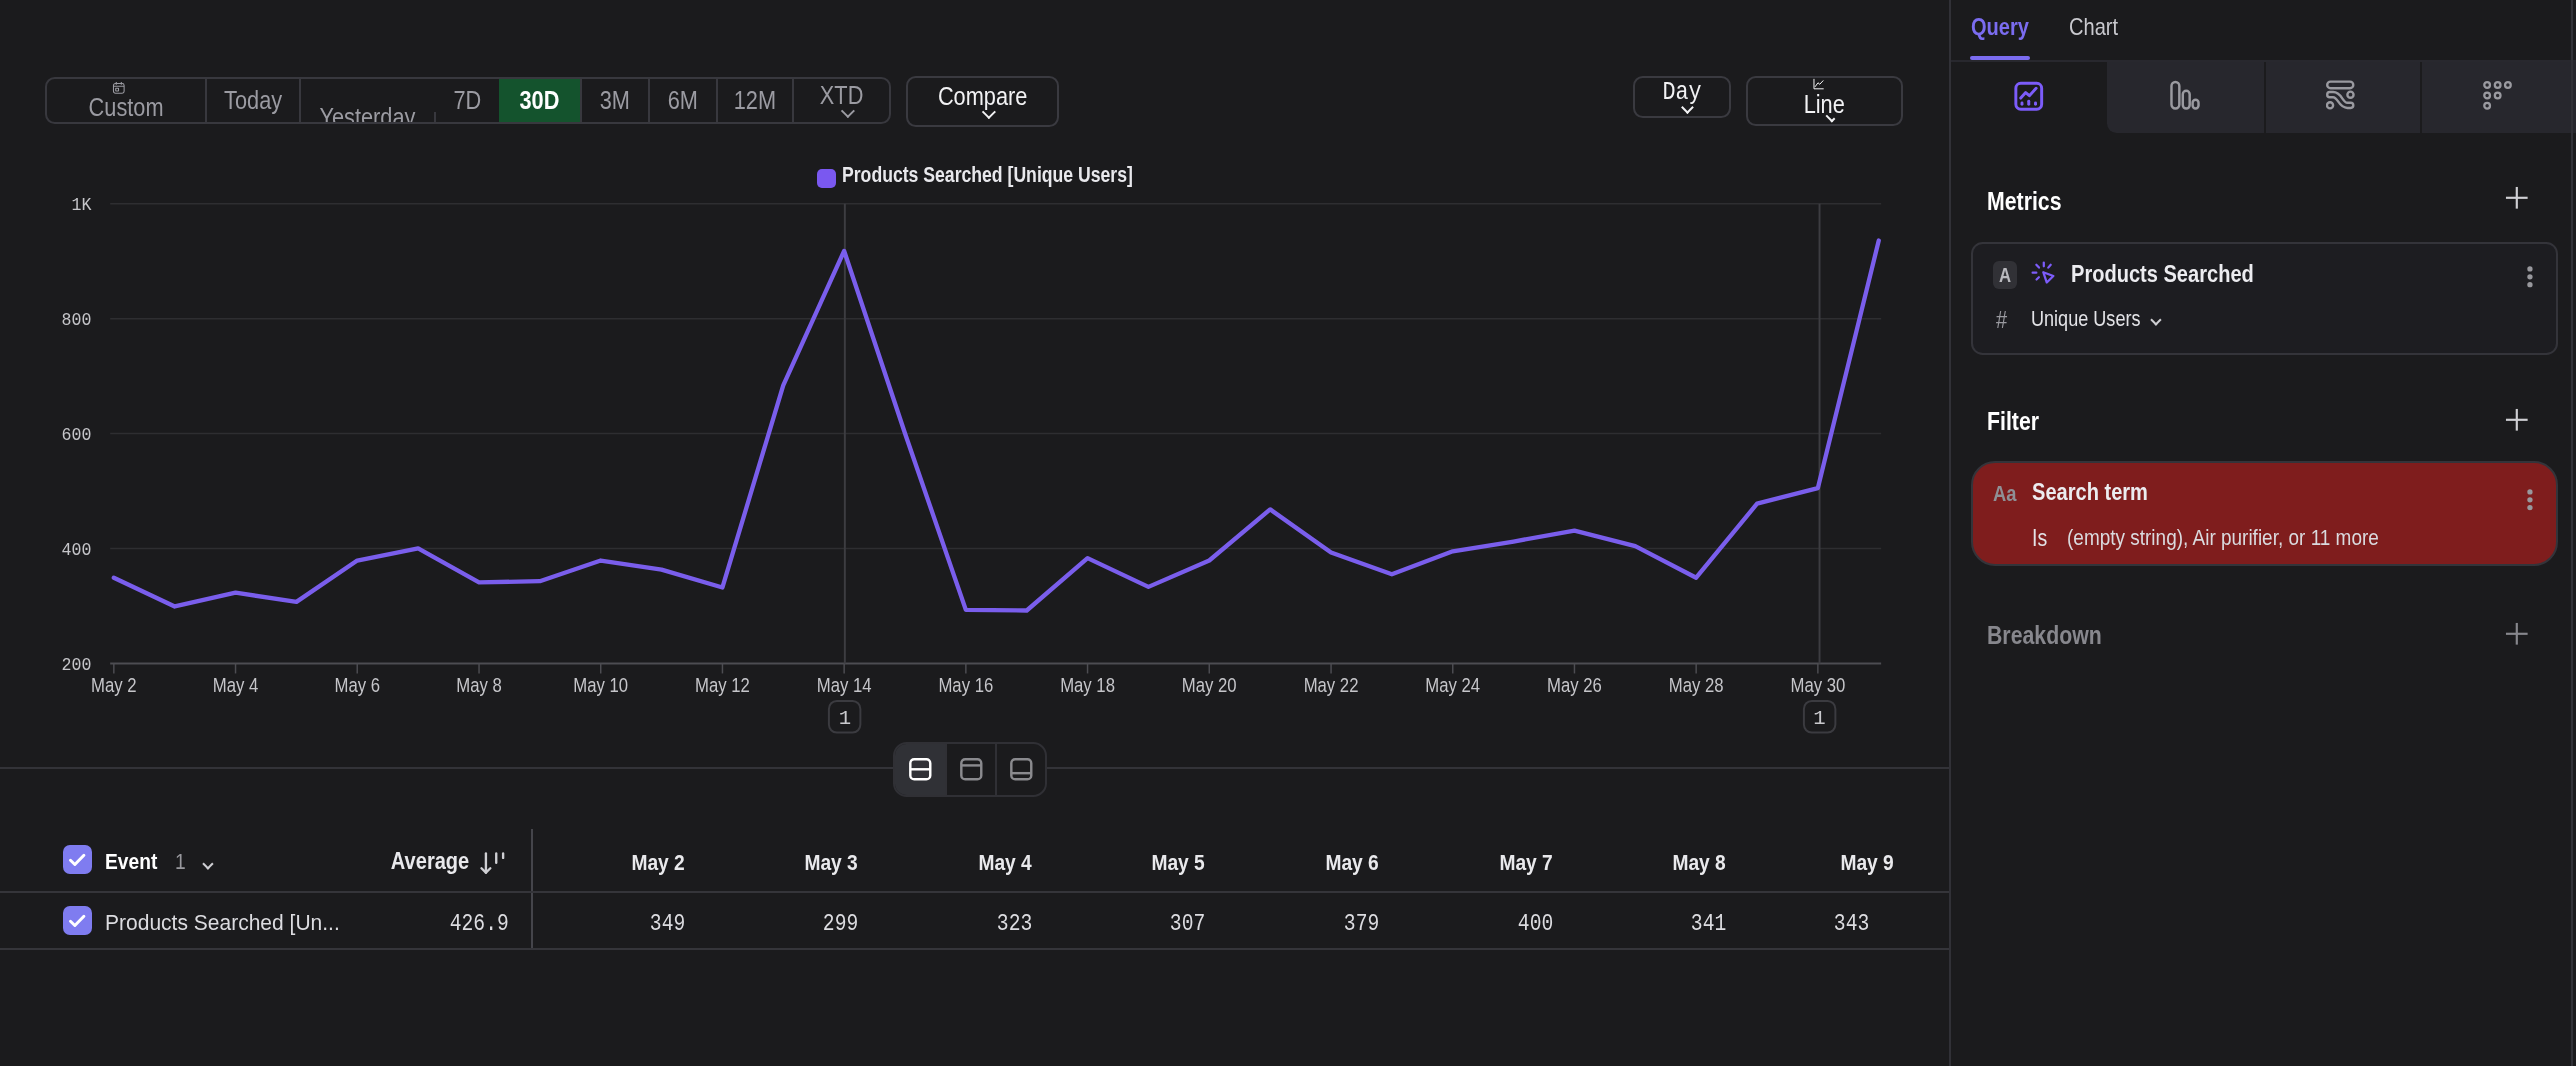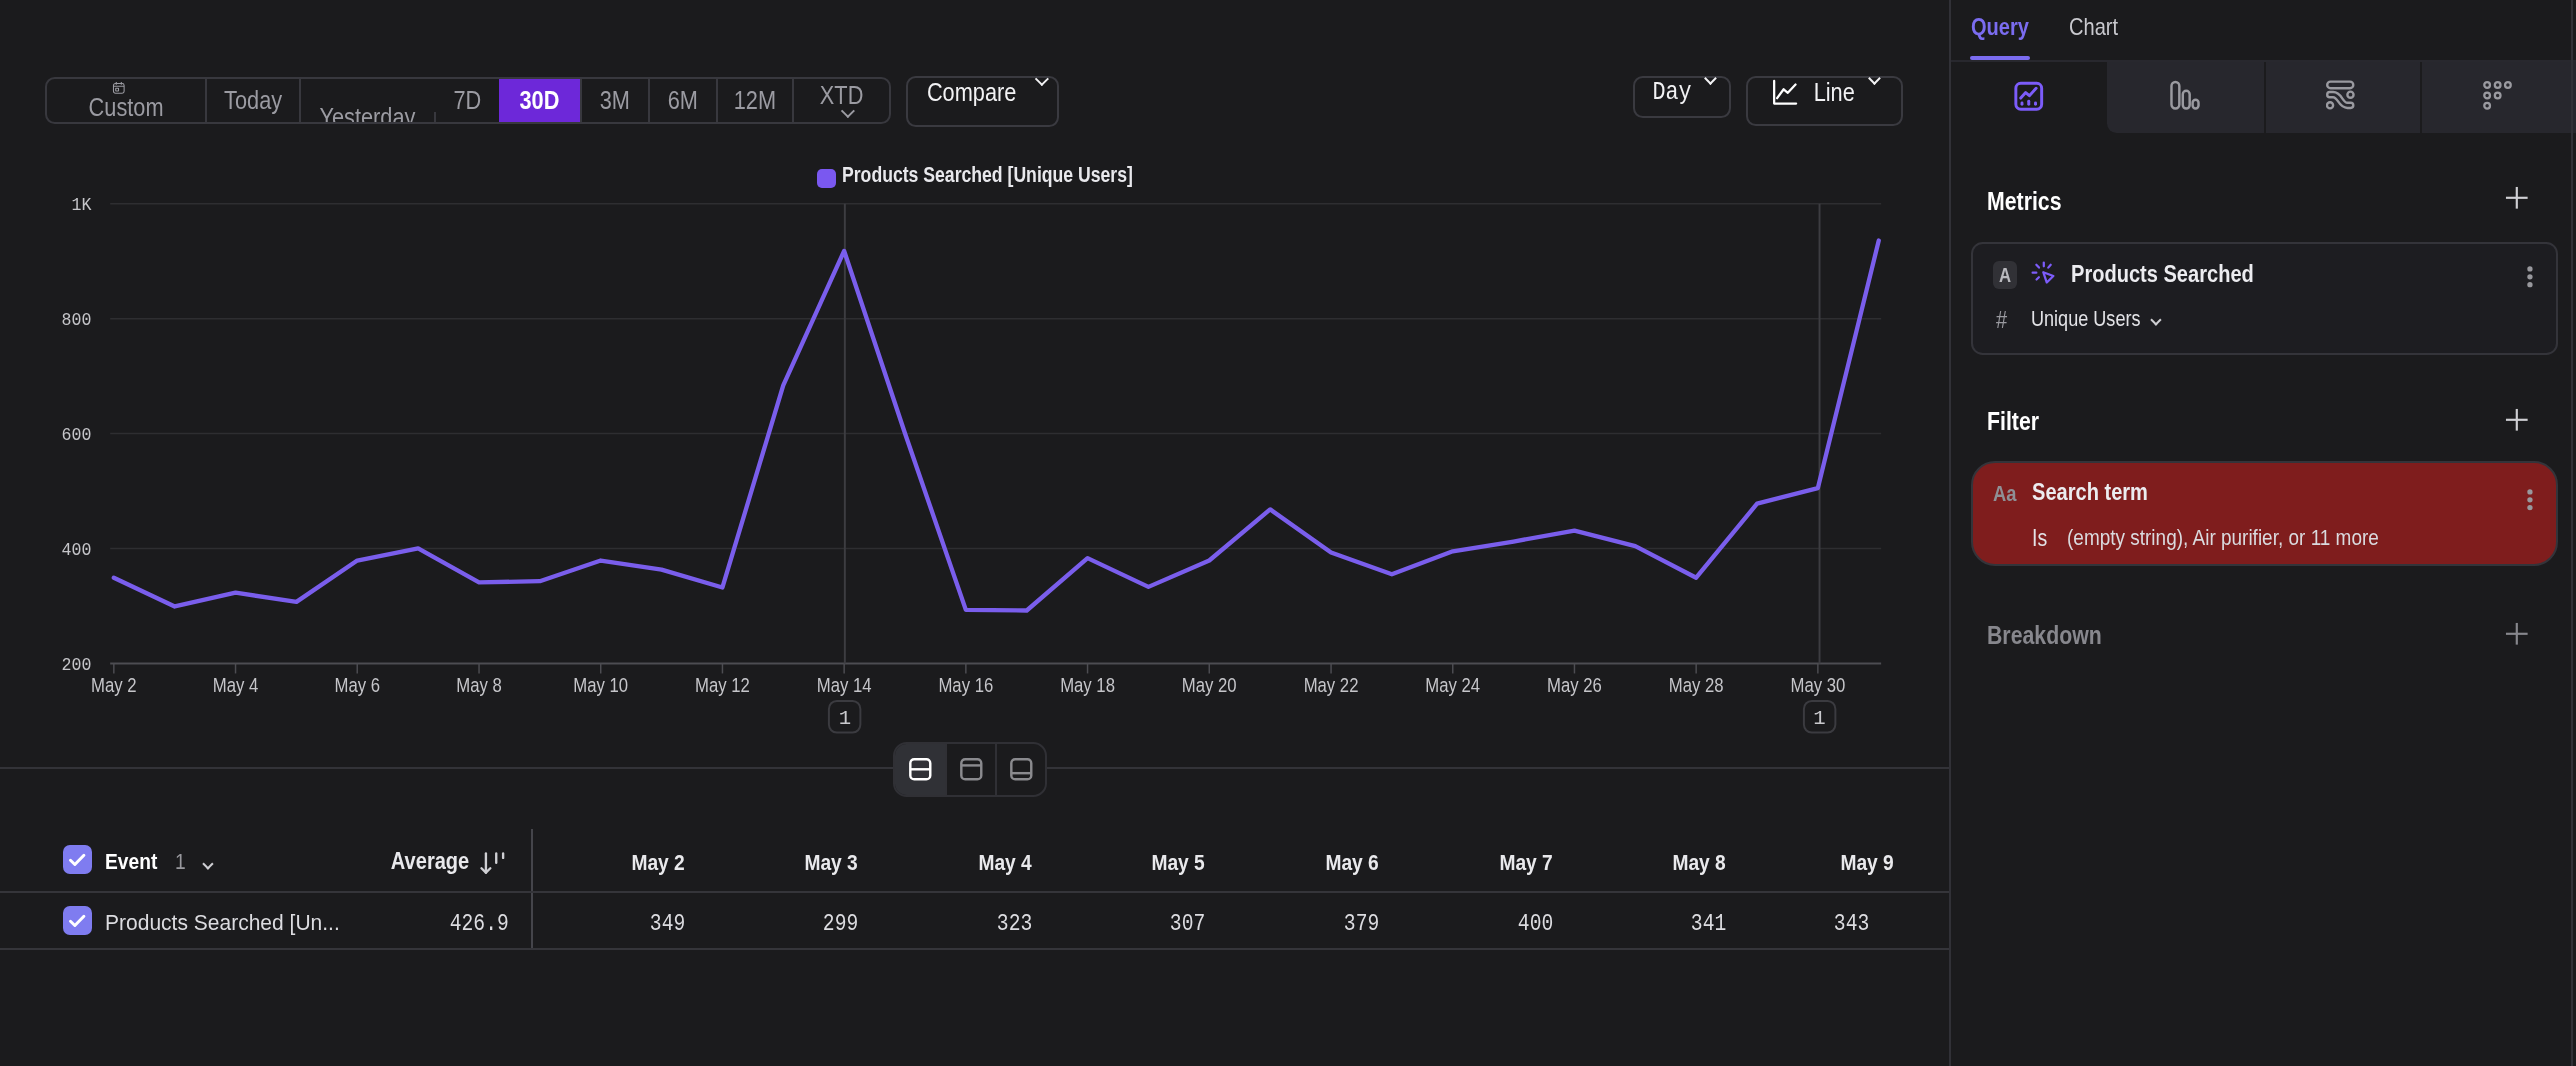--- a/index.html
+++ b/index.html
@@ -3,21 +3,21 @@
 <meta charset="utf-8">
 <style>
   * { margin:0; padding:0; box-sizing:border-box; }
   html,body { width:2576px; height:1067px; background:#1b1b1d; overflow:hidden; }
   body { font-family:"Liberation Sans", sans-serif; color:#ececef; position:relative; }
   .abs { position:absolute; }
   .t { display:inline-block; transform:scaleX(0.85); transform-origin:0 50%; white-space:nowrap; }
   .tc { display:inline-block; transform:scaleX(0.85); transform-origin:50% 50%; white-space:nowrap; }
   .tr { display:inline-block; transform:scaleX(0.85); transform-origin:100% 50%; white-space:nowrap; }
   .seg { display:flex; align-items:center; justify-content:center; color:#9b9ba2; font-size:25.6px;flex-direction:column; }
-  .btn { border:2px solid #3a3a40; border-radius:9.8px; display:flex; justify-content:center; color:#f2f2f4; }
+  .btn { border:2px solid #3a3a40; border-radius:9.8px; display:flex; align-items:center; justify-content:center; color:#f2f2f4;flex-direction:column; }
   .chev { width:11.8px; height:11.8px; border-right:2.6px solid currentColor; border-bottom:2.6px solid currentColor; transform:rotate(45deg); display:inline-block; position:relative; top:-3.9px; }
 </style>
 </head>
 <body>
 
 <div class="abs" style="left:45px; top:77px; width:846px; height:47px; border:2px solid #38383e; border-radius:9.8px; display:flex; overflow:hidden;">
   <div class="seg" style="width:160px; border-right:2px solid #38383e;">
     <svg width="27.6" height="29.5" viewBox="0 0 24 25" fill="none" stroke="#9b9ba2" stroke-width="1.9" style="margin-right:14.8px; position:relative; top:2px;">
       <rect x="2.5" y="4.5" width="19" height="17.5" rx="3.5"></rect>
       <path d="M2.5 9.5 H21.5"></path>
@@ -29,21 +29,21 @@
   </div>
   <div class="seg" style="width:94px; border-right:2px solid #38383e;">
       <span class="tc">Today</span>
     </div>
   <div class="seg" style="width:135px; border-right:2px solid #38383e;margin-top:33px;">
       <span class="tc">Yesterday</span>
     </div>
   <div class="seg" style="width:63px;">
       <span class="tc">7D</span>
     </div>
-  <div class="seg" style="width:81px; background:#6d28d9; color:#fff; font-weight:bold;">
+  <div class="seg" style="width:81px; background:#14532d; color:#fff; font-weight:bold;">
       <span class="tc">30D</span>
     </div>
   <div class="seg" style="width:68px; border-left:2px solid #38383e;">
       <span class="tc">3M</span>
     </div>
   <div class="seg" style="width:68px; border-left:2px solid #38383e;">
       <span class="tc">6M</span>
     </div>
   <div class="seg" style="width:76px; border-left:2px solid #38383e;">
       <span class="tc">12M</span>

